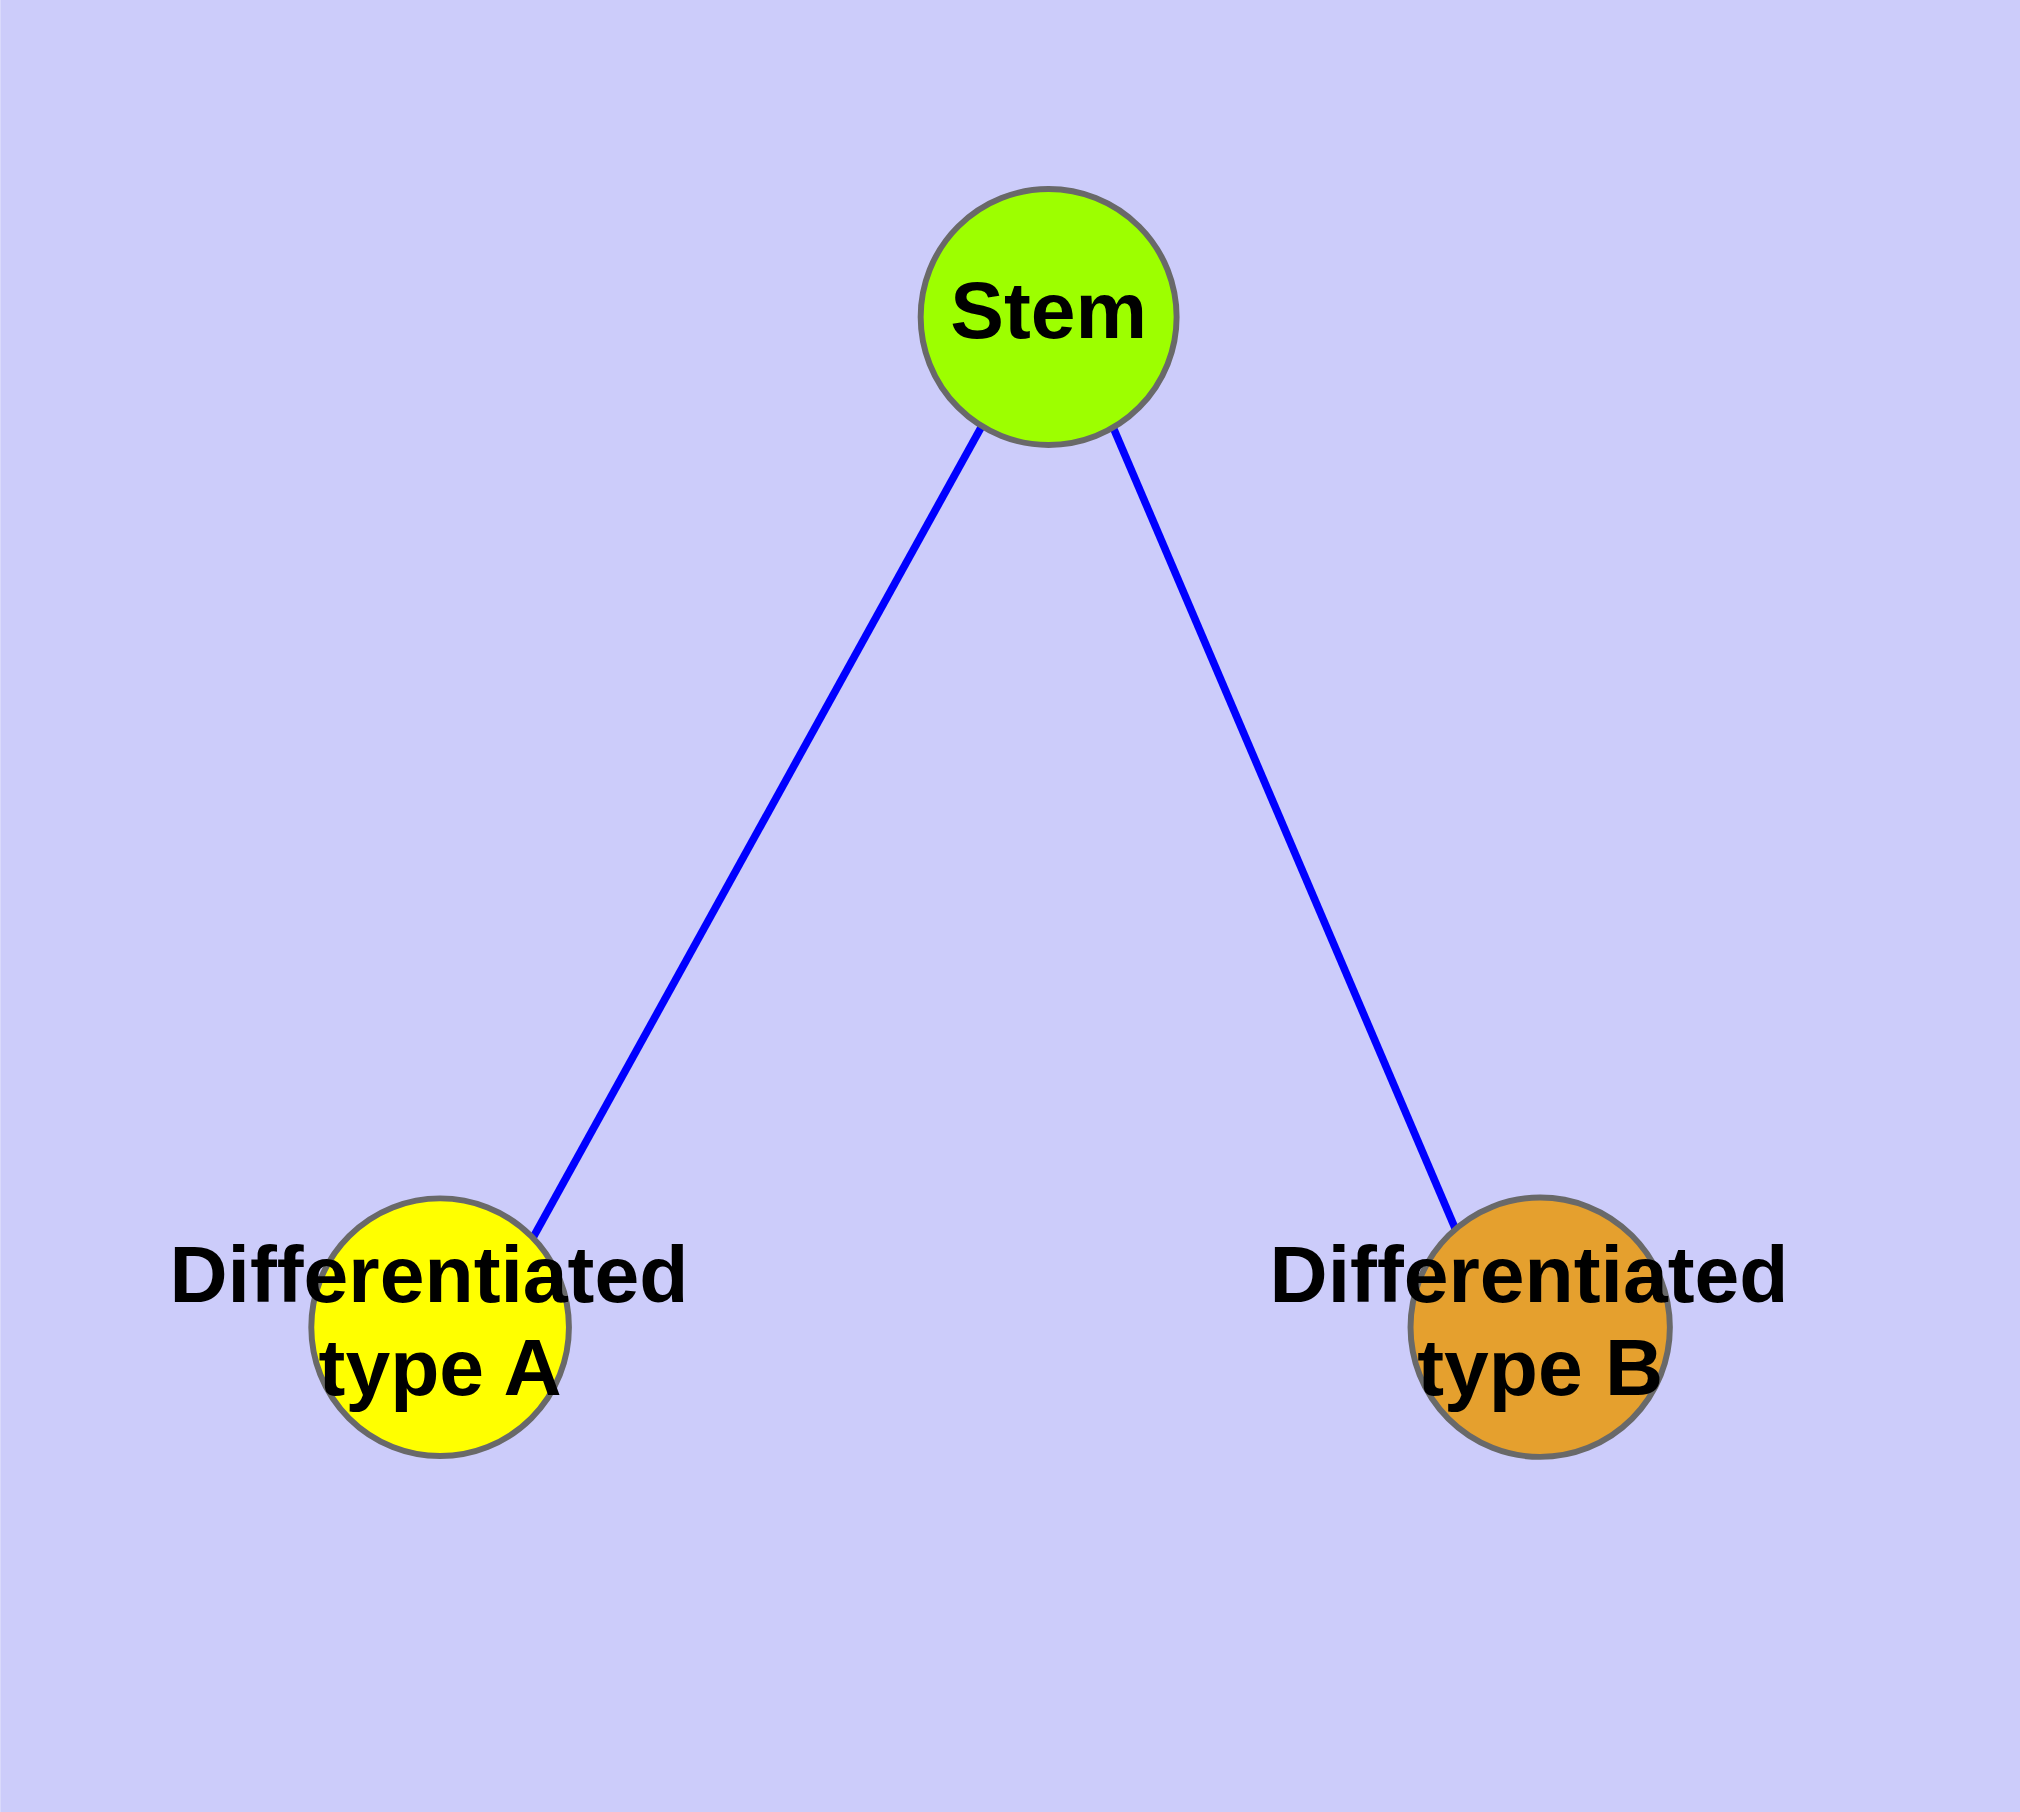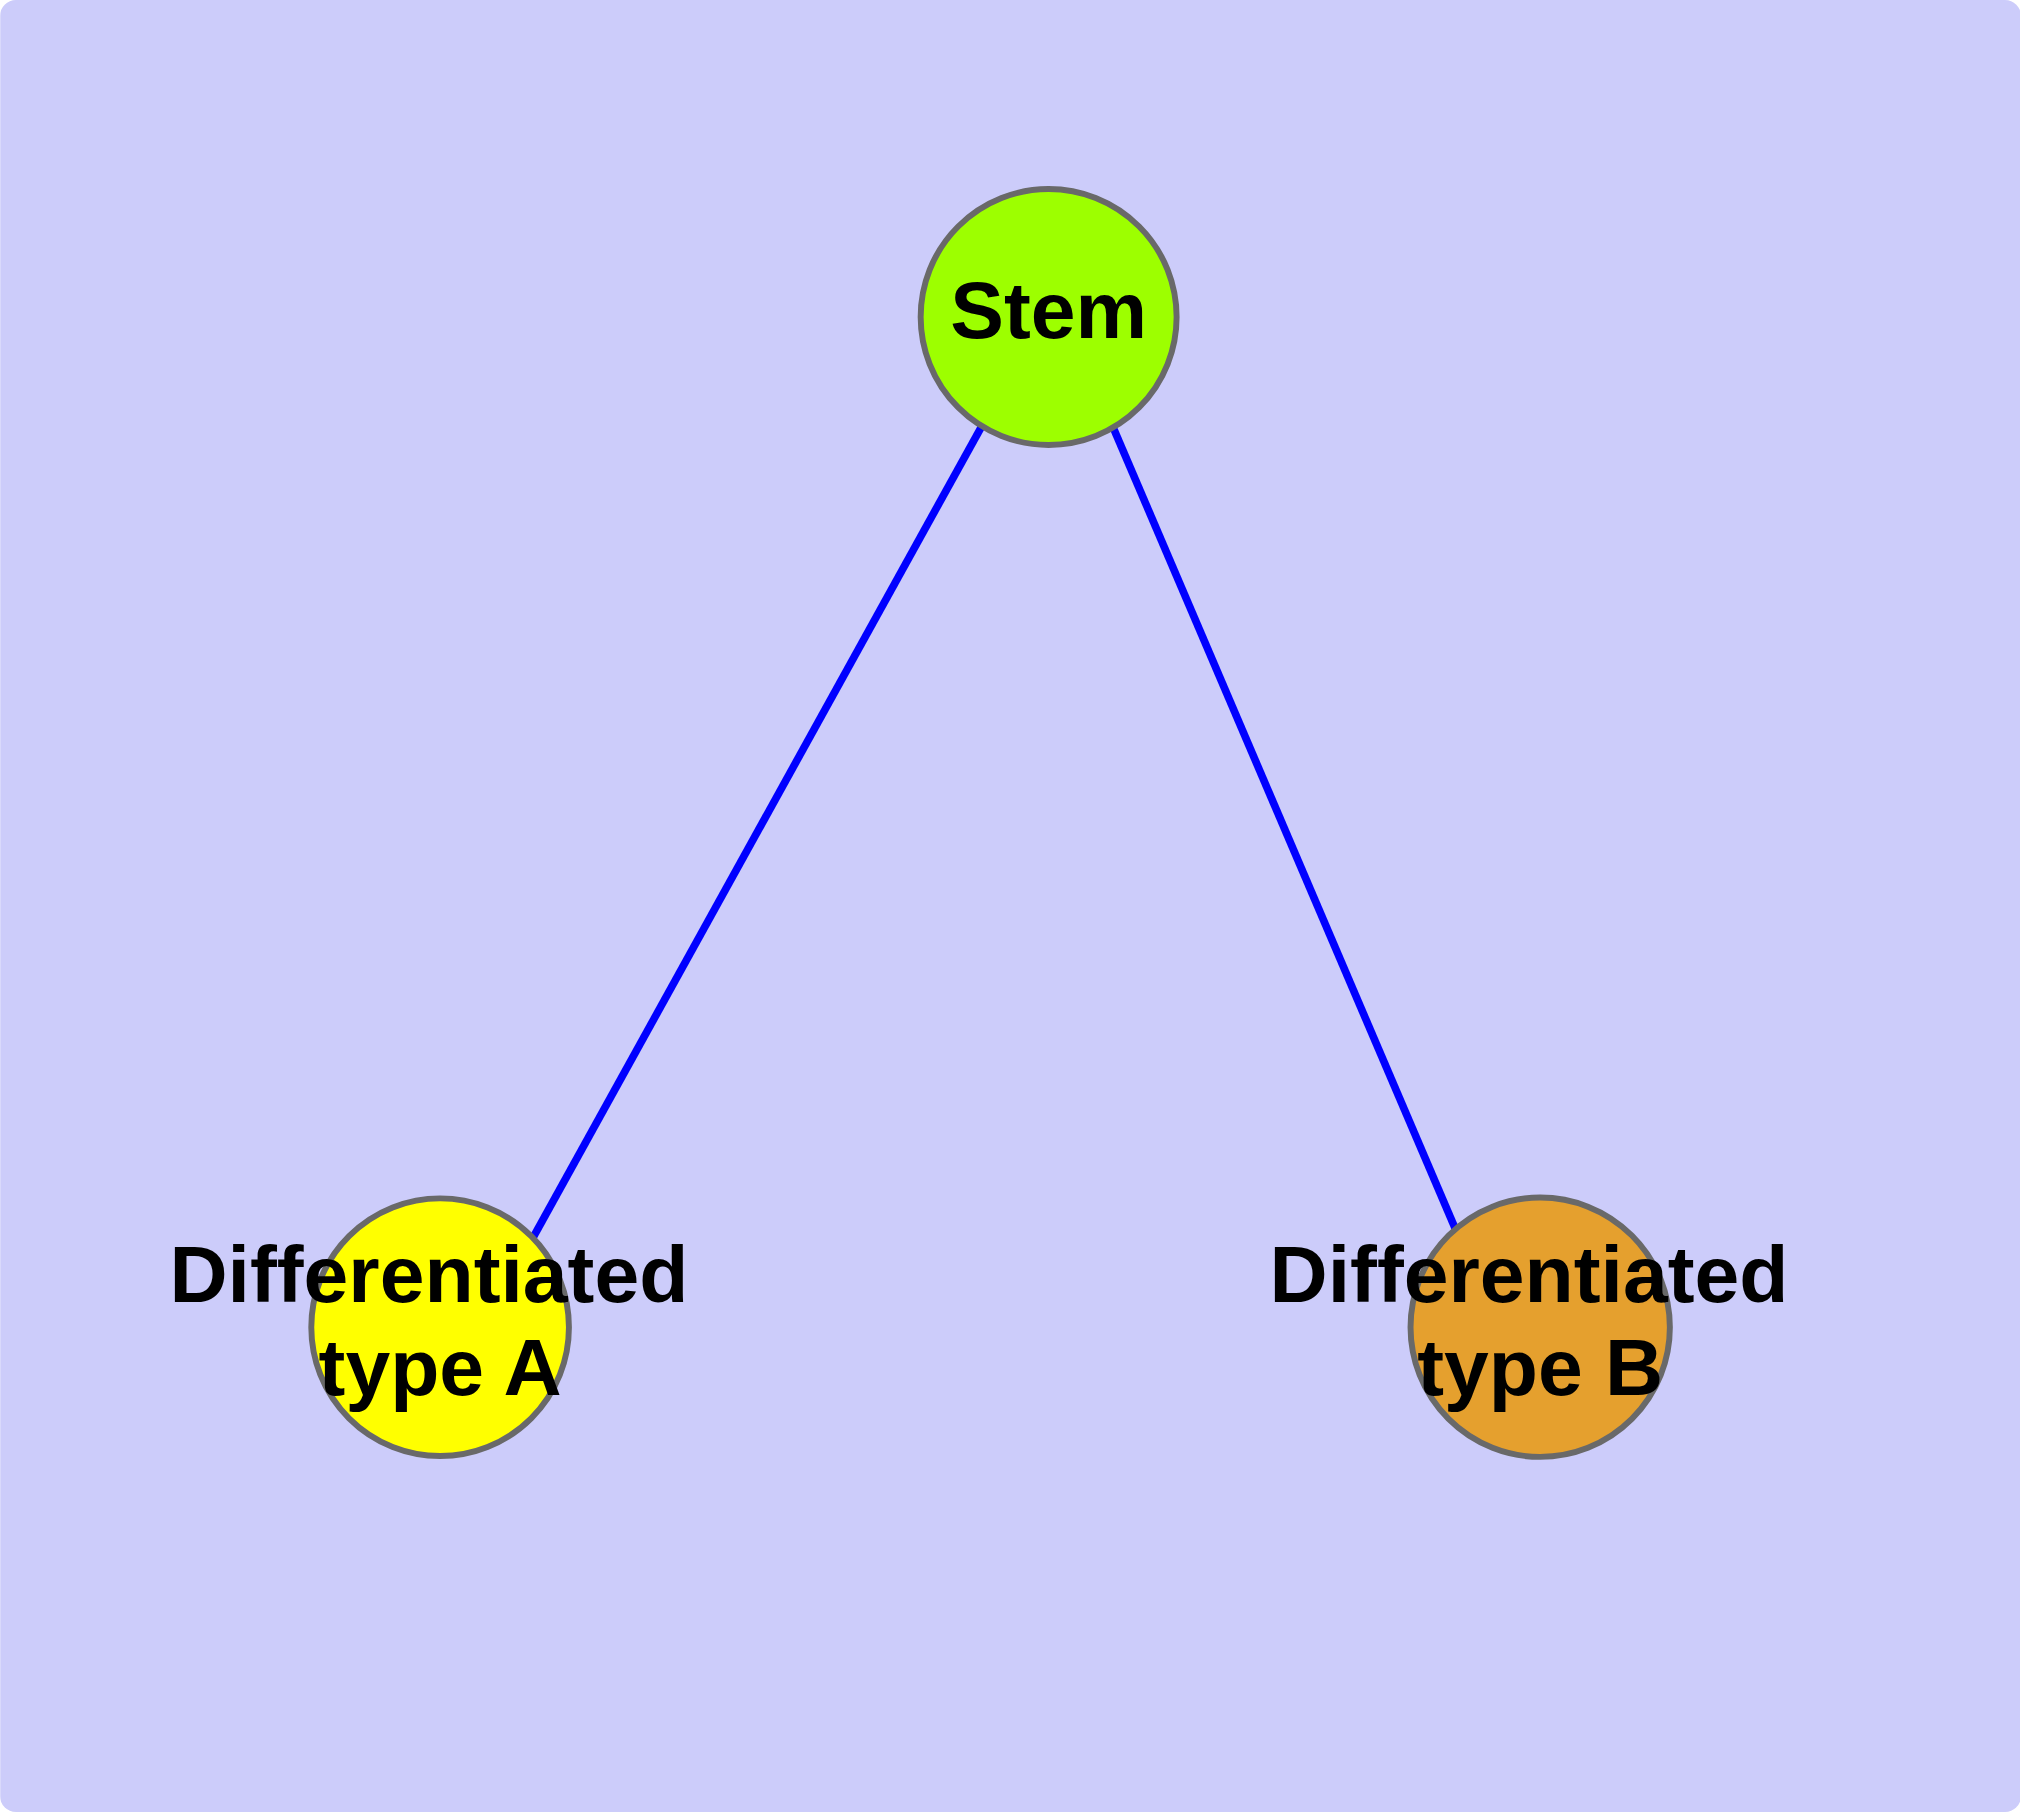--- a/index.html
+++ b/index.html
@@ -7,21 +7,20 @@
     margin: 0;
     padding: 0;
     background: #ffffff;
   }
   #canvas {
     position: relative;
     width: 2021px;
     height: 1812px;
     overflow: hidden;
     font-family: "Liberation Sans", "DejaVu Sans", sans-serif;
-    border-radius: 16px;
   }
   #graph-svg {
     position: absolute;
     top: 0;
     left: 0;
     width: 2021px;
     height: 1812px;
     display: block;
   }
   .node-label {

